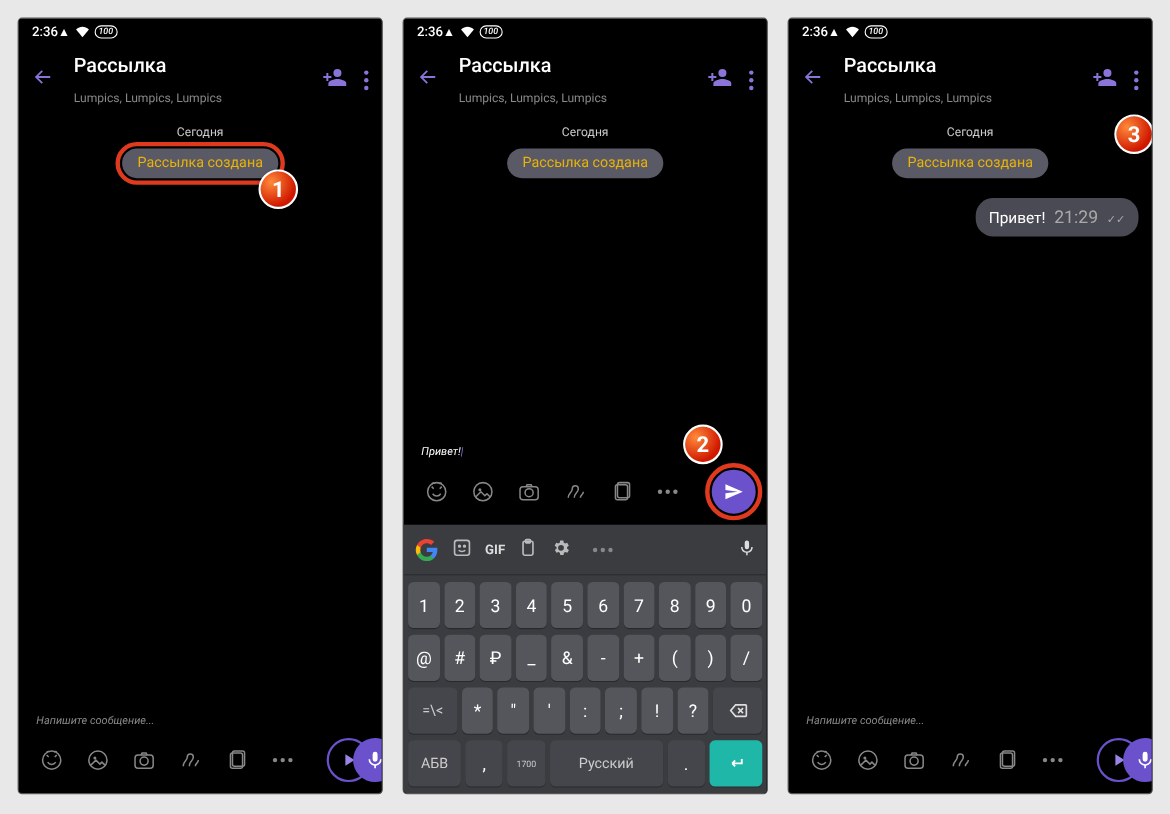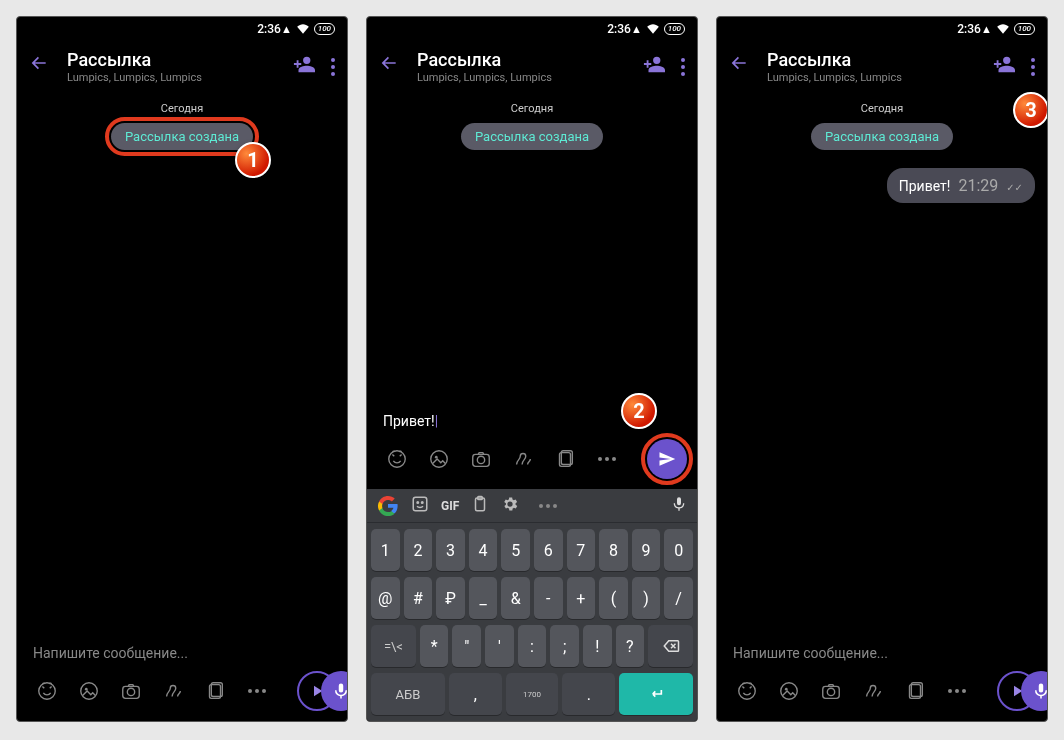--- a/index.html
+++ b/index.html
@@ -19,55 +19,56 @@
     border: 1px solid #555;
     position: relative;
     overflow: hidden;
     display: flex;
     flex-direction: column;
   }
   .status-bar {
     height: 24px;
     display: flex;
     align-items: center;
-    justify-content: flex-end;
+    justify-content: flex-start;
     padding: 0 12px;
     color: #fff;
     font-size: 12px;
     font-weight: 500;
   }
   .status-icons { display: flex; gap: 4px; align-items: center; font-size: 11px; }
   .batt {
     border: 1px solid #fff;
     border-radius: 7px;
     padding: 0px 3px;
     font-size: 8px;
     line-height: 10px;
     font-style: italic;
   }
   .topbar {
     display: flex;
+    align-items: center;
     padding: 8px 12px 12px 8px;
     gap: 14px;
   }
   .back-icon {
     color: #8a74d8;
     font-size: 22px;
     padding: 4px;
   }
   .title-block { flex: 1; }
   .title {
     color: #fff;
     font-size: 18px;
     font-weight: 500;
   }
   .subtitle {
     color: #888;
     font-size: 11px;
-    margin-top: 1px;
+    margin-top: 13px;
   }
   .tb-icons { display: flex; gap: 16px; align-items: center; }
   .adduser-icon, .menu-icon {
     color: #8a74d8;
     font-size: 20px;
   }
   .adduser-icon svg { width:22px; height:22px; fill:#8a74d8; }
   .menu-dots { display:flex; flex-direction:column; gap:3px; }
   .menu-dots span { width:4px; height:4px; border-radius:50%; background:#8a74d8; }
   .chat-area {
@@ -78,21 +79,21 @@
     align-items: center;
     position: relative;
   }
   .date-label {
     color: #ccc;
     font-size: 11px;
     margin-bottom: 8px;
   }
   .pill {
     background: #5a5a66;
-    color: #5eead4;
+    color: #eab308;
     border-radius: 16px;
     padding: 6px 14px;
     font-size: 13px;
   }
   .pill-hl {
     outline: 4px solid #e03a1e;
     outline-offset: 2px;
     border-radius: 16px;
   }
   .msg-out {
@@ -108,22 +109,23 @@
     gap: 8px;
   }
   .msg-time { font-size: 16px; color: #aaa; }
   .msg-check { font-size: 10px; color: #aaa; }
   .compose {
     padding: 10px 12px 6px 16px;
     position: relative;
   }
   .compose-text {
     color: #888;
-    font-size: 14px;
+    font-size: 10px;
     padding-bottom: 10px;
+    font-style: italic;
   }
   .compose-text.typed { color: #fff; }
   .tool-row {
     display: flex;
     align-items: center;
     gap: 14px;
     padding: 6px 0 10px;
   }
   .tool-row .tico {
     width: 28px; height: 28px;
@@ -166,21 +168,21 @@
     box-shadow: 0 2px 4px rgba(0,0,0,0.5);
     z-index: 50;
   }
   
   .keyboard {
     background: #3a3c40;
     display: flex;
     flex-direction: column;
   }
   .kb-sug {
-    height: 34px;
+    height: 46px;
     display: flex;
     align-items: center;
     gap: 12px;
     padding: 0 10px;
     border-bottom: 1px solid #2a2c30;
   }
   .kb-sug .g { width:22px; height:22px; }
   .kb-sug .sico { color:#bbb; font-size:14px; }
   .kb-sug .gif { color:#ddd; font-weight:700; font-size:12px; }
   .kb-sug .mic { margin-left:auto; color:#ddd; }
@@ -496,20 +498,21 @@
               <path d="M12 9l6 6M18 9l-6 6"></path>
             </svg>
         </div>
       </div>
       <div class="kb-row">
         <div class="key dark wide dim">АБВ</div>
         <div class="key dark">,</div>
         <div class="key dark dim">
             <small><span>1700</span></small>
           </div>
+        <div class="key dark xwide dim">Русский</div>
         <div class="key dark">.</div>
         <div class="key teal wide">
           <svg width="20" height="16" viewBox="0 0 24 24" fill="none" stroke="#fff" stroke-width="2.5">
               <path d="M20 6v6H7m0 0l4-4m-4 4l4 4"></path>
             </svg>
         </div>
       </div>
     </div>
   </div>
 </div>

